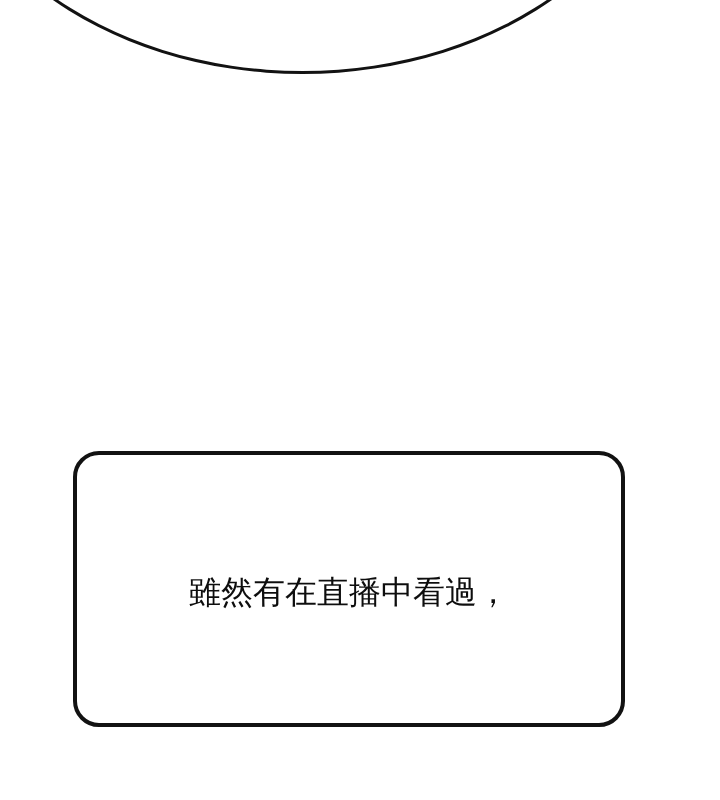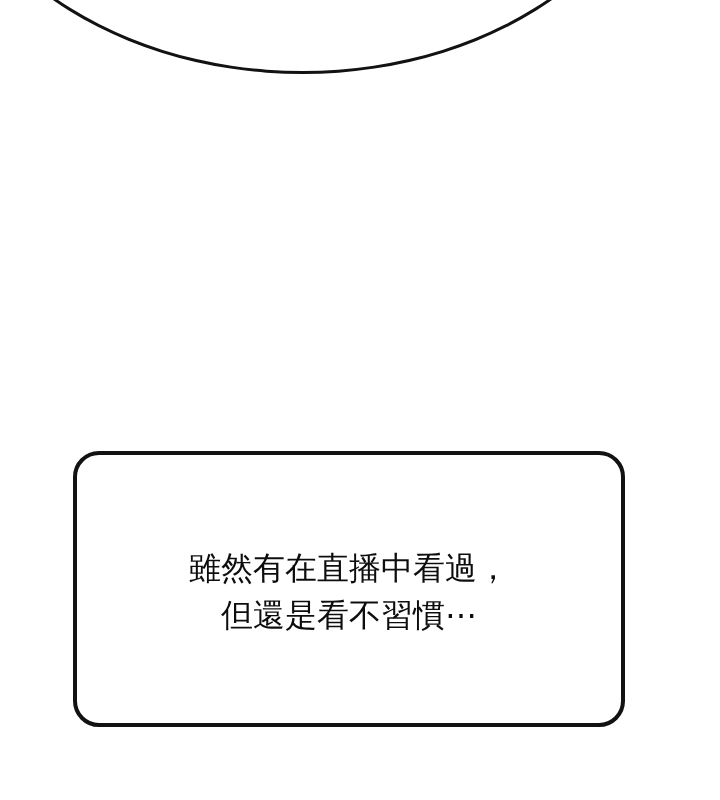--- a/index.html
+++ b/index.html
@@ -51,17 +51,16 @@
 </head>
 <body>
 
 <div class="panel">
 
   <div class="offscreen-arc"></div>
 
   <div class="speech-bubble">
     <div class="bubble-text">
       <div>雖然有在直播中看過，</div>
-      <div>但還是看不習慣⋯</div>
     </div>
   </div>
 
 </div>
 
 </body></html>

